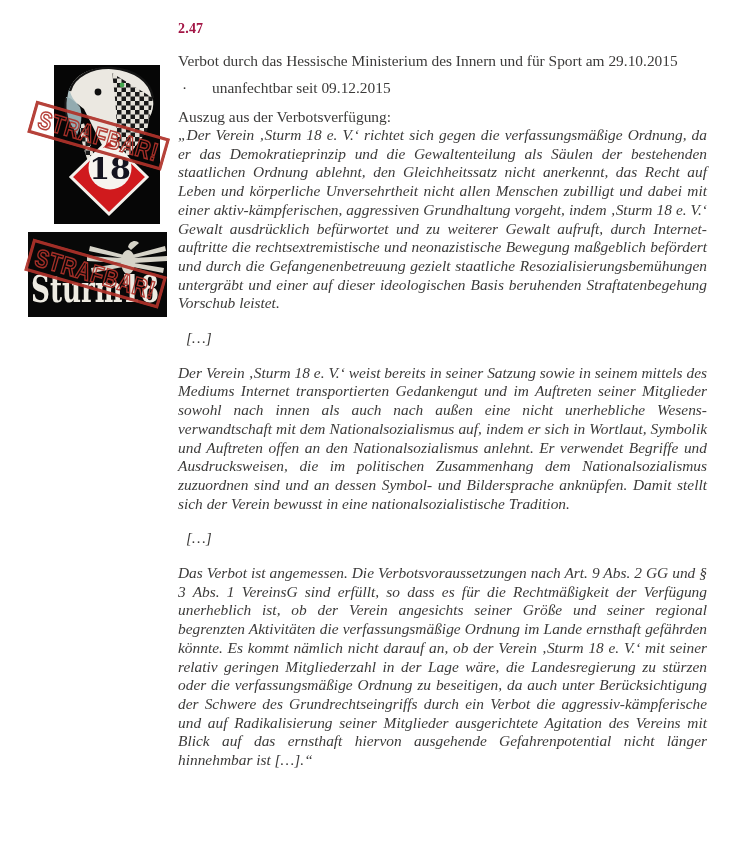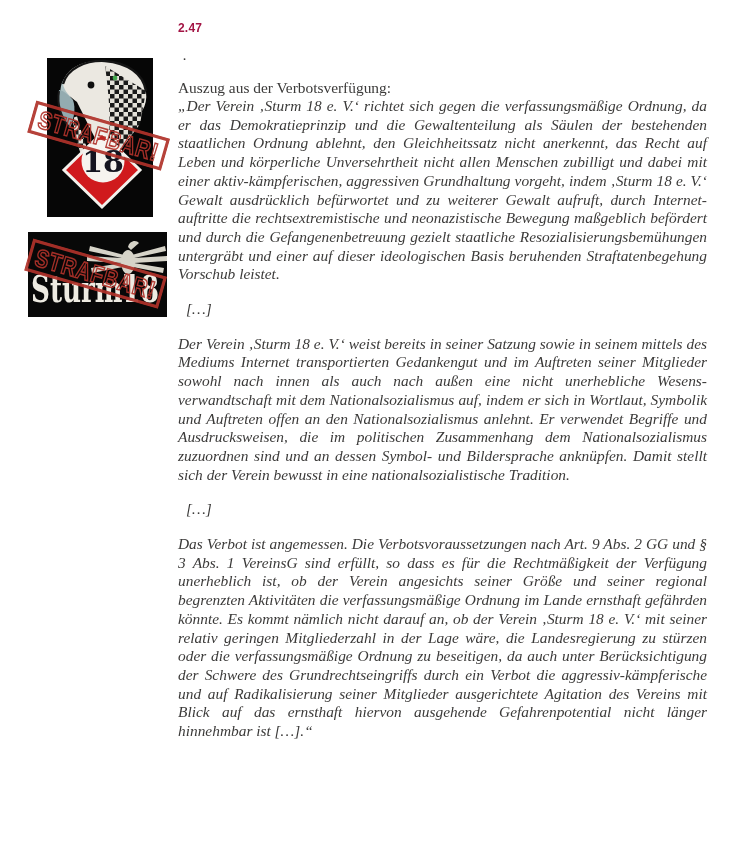--- a/index.html
+++ b/index.html
@@ -8,22 +8,22 @@
     background:#ffffff;
     font-family:"Liberation Serif",serif;
     color:#3b3a39;
   }
   .page{position:absolute;inset:0;}
 
   
   .column{position:absolute;left:178px;top:21px;width:533px;}
   .heading{
     display:flex;gap:17px;align-items:baseline;
-    font-family:Liberation Sans, sans-serif;
-    font-size:12px;font-weight:700;color:#a31545;
+    font-family:Liberation Serif, serif;
+    font-size:14px;font-weight:700;color:#a31545;
     margin:0 0 14px 0;letter-spacing:.2px;
   }
   .intro{
     font-size:15.4px;line-height:19px;text-align:justify;
     margin:0 0 8px 0;
   }
   .bullet{
     display:flex;font-size:15.4px;line-height:19px;
     margin:0 0 10px 0;
   }
@@ -48,21 +48,21 @@
     transform:rotate(16deg);transform-origin:0 0;opacity:.92;
   }
   .stamp-1{left:36px;top:100px;}
   .stamp-2{left:33px;top:238px;}
 </style>
 </head>
 <body>
 
 <div class="page">
 
-  <figure class="fig-badge" style="margin:0">
+  <figure class="fig-badge" style="margin:7px">
     <svg viewBox="0 0 106 159" xmlns="http://www.w3.org/2000/svg">
       <defs>
         <pattern id="chk" width="9" height="9" patternUnits="userSpaceOnUse">
           <rect width="9" height="9" fill="#e3e0d8"></rect>
           <path d="M0 0h4.5v4.5H0zM4.5 4.5h4.5v4.5H4.5z" fill="#191919"></path>
         </pattern>
       </defs>
       <rect width="106" height="159" fill="#060606"></rect>
       <g>
         <path d="M14 28 C18 13 33 5 47 4 C38 12 29 20 25 33 C22 44 20 54 18 62 C13 52 12 38 14 28 Z" fill="#aec2c4"></path>
@@ -108,23 +108,25 @@
       <rect x="2" y="2" width="136" height="30" fill="none" stroke="#b0322a" stroke-width="3.2"></rect>
       <text x="70" y="26" text-anchor="middle" font-family="Liberation Sans, sans-serif" font-size="25" font-weight="bold" letter-spacing="1" fill="none" stroke="#b0322a" stroke-width="1.6" textLength="124" lengthAdjust="spacingAndGlyphs">STRAFBAR!</text>
     </svg>
   </div>
 
   <main class="column">
     <header class="heading">
       <span>2.47</span>
     </header>
 
+    <p class="intro">Verbot durch das Hessische Ministerium des Innern und für Sport am 29.10.2015</p>
 
     <div class="bullet">
       <span class="dot">·</span>
+      <span>unanfechtbar seit 09.12.2015</span>
     </div>
 
     <p class="excerpt">Auszug aus der Verbotsverfügung:</p>
 
     <section class="quote">
       <p>„Der Verein ‚Sturm 18 e. V.‘ richtet sich gegen die verfassungsmäßige Ord­nung, da er das Demokratie­prinzip und die Gewalten­teilung als Säulen der bestehenden staatlichen Ordnung ablehnt, den Gleichheitssatz nicht aner­kennt, das Recht auf Leben und körperliche Unversehrtheit nicht allen Men­schen zubilligt und dabei mit einer aktiv-kämpferischen, aggressiven Grund­haltung vorgeht, indem ‚Sturm 18 e. V.‘ Gewalt ausdrücklich befürwortet und zu weiterer Gewalt aufruft, durch Internet­auftritte die rechts­extremistische und neonazistische Bewegung maßgeblich befördert und durch die Gefange­nenbetreuung gezielt staatliche Resozialisierungs­bemühungen untergräbt und einer auf dieser ideologischen Basis beruhenden Straftaten­begehung Vorschub leistet.</p>
       <p class="ellipsis">[…]</p>
       <p>Der Verein ‚Sturm 18 e. V.‘ weist bereits in seiner Satzung sowie in seinem mittels des Mediums Internet transportierten Gedankengut und im Auftre­ten seiner Mitglieder sowohl nach innen als auch nach außen eine nicht un­erhebliche Wesens­verwandtschaft mit dem Nationalsozialismus auf, indem er sich in Wortlaut, Symbolik und Auftreten offen an den Nationalsozialis­mus anlehnt. Er verwendet Begriffe und Ausdrucks­weisen, die im politischen Zusammenhang dem Nationalsozialismus zuzuordnen sind und an dessen Symbol- und Bildersprache anknüpfen. Damit stellt sich der Verein bewusst in eine nationalsozialistische Tradition.</p>
       <p class="ellipsis">[…]</p>
       <p>Das Verbot ist angemessen. Die Verbots­voraussetzungen nach Art. 9 Abs. 2 GG und § 3 Abs. 1 VereinsG sind erfüllt, so dass es für die Rechtmäßigkeit der Verfügung unerheblich ist, ob der Verein angesichts seiner Größe und seiner regional begrenzten Aktivitäten die verfassungsmäßige Ordnung im Lan­de ernsthaft gefährden könnte. Es kommt nämlich nicht darauf an, ob der Verein ‚Sturm 18 e. V.‘ mit seiner relativ geringen Mitglieder­zahl in der Lage wäre, die Landesregierung zu stürzen oder die verfassungsmäßige Ordnung zu beseitigen, da auch unter Berücksichtigung der Schwere des Grundrechts­eingriffs durch ein Verbot die aggressiv-kämpferische und auf Radikalisie­rung seiner Mitglieder ausgerichtete Agitation des Vereins mit Blick auf das ernsthaft hiervon ausgehende Gefahrenpotential nicht länger hinnehmbar ist […].“</p>

